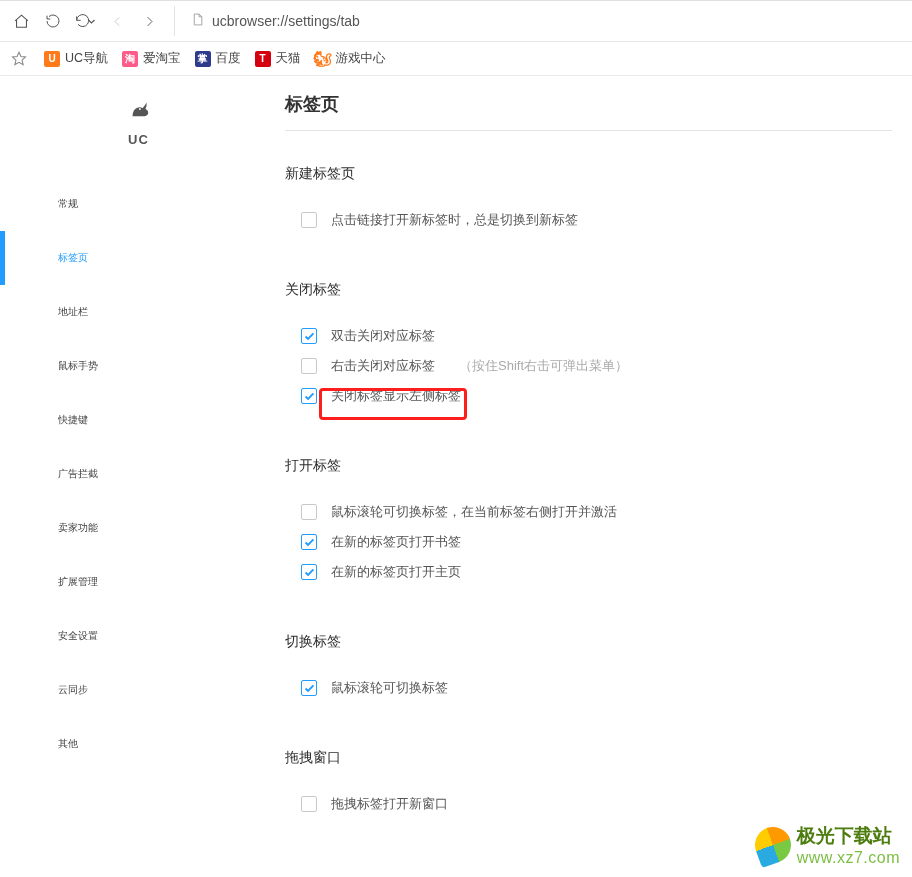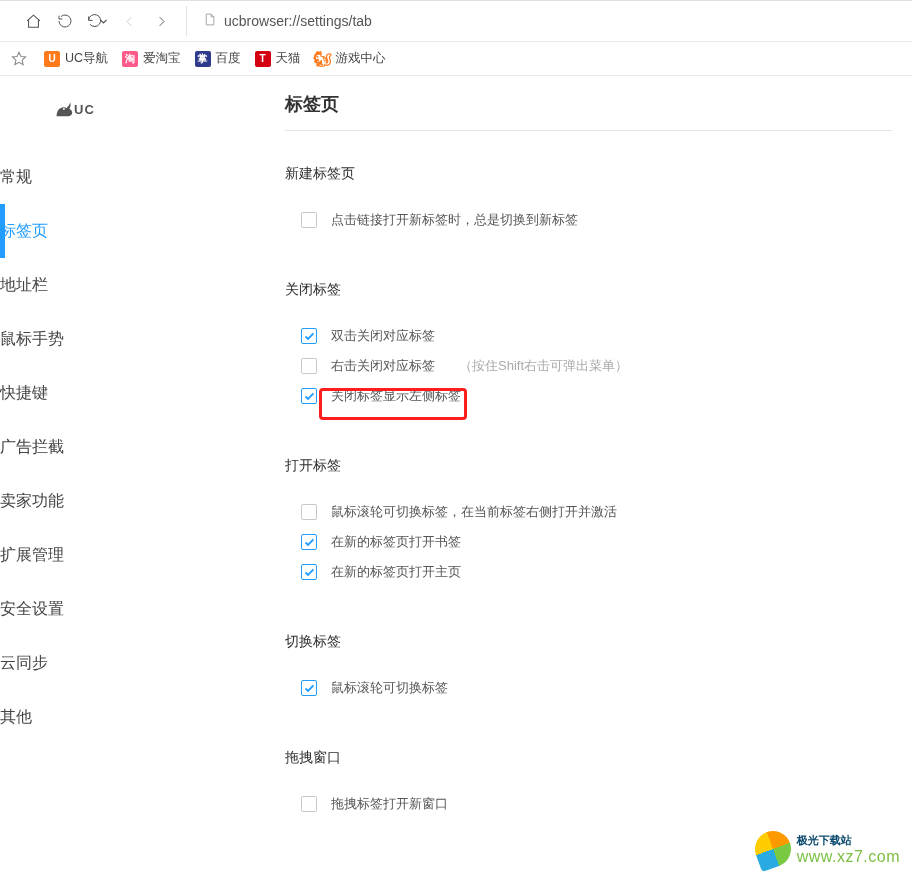--- a/index.html
+++ b/index.html
@@ -14,21 +14,21 @@
     overflow: hidden;
   }
 
   
   .browser-bar {
     height: 42px;
     border-top: 1px solid #e0e0e0;
     border-bottom: 1px solid #e8e8e8;
     display: flex;
     align-items: center;
-    padding: 0 18px;
+    padding: 0 6px;
     gap: 2px;
     justify-content: flex-end;
   }
   .tb-btn {
     width: 30px;
     height: 30px;
     display: flex;
     align-items: center;
     justify-content: center;
     color: #555;
@@ -93,36 +93,38 @@
     height: calc(100% - 76px);
   }
   .sidebar {
     width: 225px;
     padding-top: 12px;
     position: relative;
   }
   .brand {
     display: flex;
     align-items: center;
-    gap: 0;
+    gap: 12px;
     padding: 10px 0 30px 52px;
     color: #555;
     font-weight: 600;
     letter-spacing: 1px;
+    flex-direction: column;
   }
   .brand-icon {
     width: 22px;height:22px;
     color:#555;
   }
 
   .nav-item {
     height: 54px;
     display: flex;
     align-items: center;
-    font-size: 16px;
+    padding-left: 58px;
+    font-size: 10px;
     color: #444;
     position: relative;
     cursor: pointer;
   }
   .nav-item.active {
     color: #229cff;
   }
   .nav-item.active::before {
     content: "";
     position: absolute;
@@ -192,21 +194,21 @@
     display:flex;
     align-items:center;
     gap:6px;
   }
   .wm-logo {
     width:36px;height:36px;
     background: conic-gradient(#ff9900 0 90deg, #7ac943 90deg 180deg, #29abe2 180deg 270deg, #ffcc00 270deg 360deg);
     border-radius: 50% 50% 50% 10%;
     transform: rotate(-20deg);
   }
-  .wm-text .t1{ font-size:11px; font-weight:700; color:#0c4a6e;}
+  .wm-text .t1{ font-size:19px; font-weight:700; color:#4d7c0f;}
   .wm-text .t2{ font-size:16px; color:#7bbf44; letter-spacing:0.5px;}
 </style>
 </head>
 <body>
 
 <div class="browser-bar">
   <div class="tb-btn">
     <svg width="17" height="17" viewBox="0 0 24 24">
         <path d="M3 11 12 3l9 8"></path>
         <path d="M5 10v10h14V10"></path>

